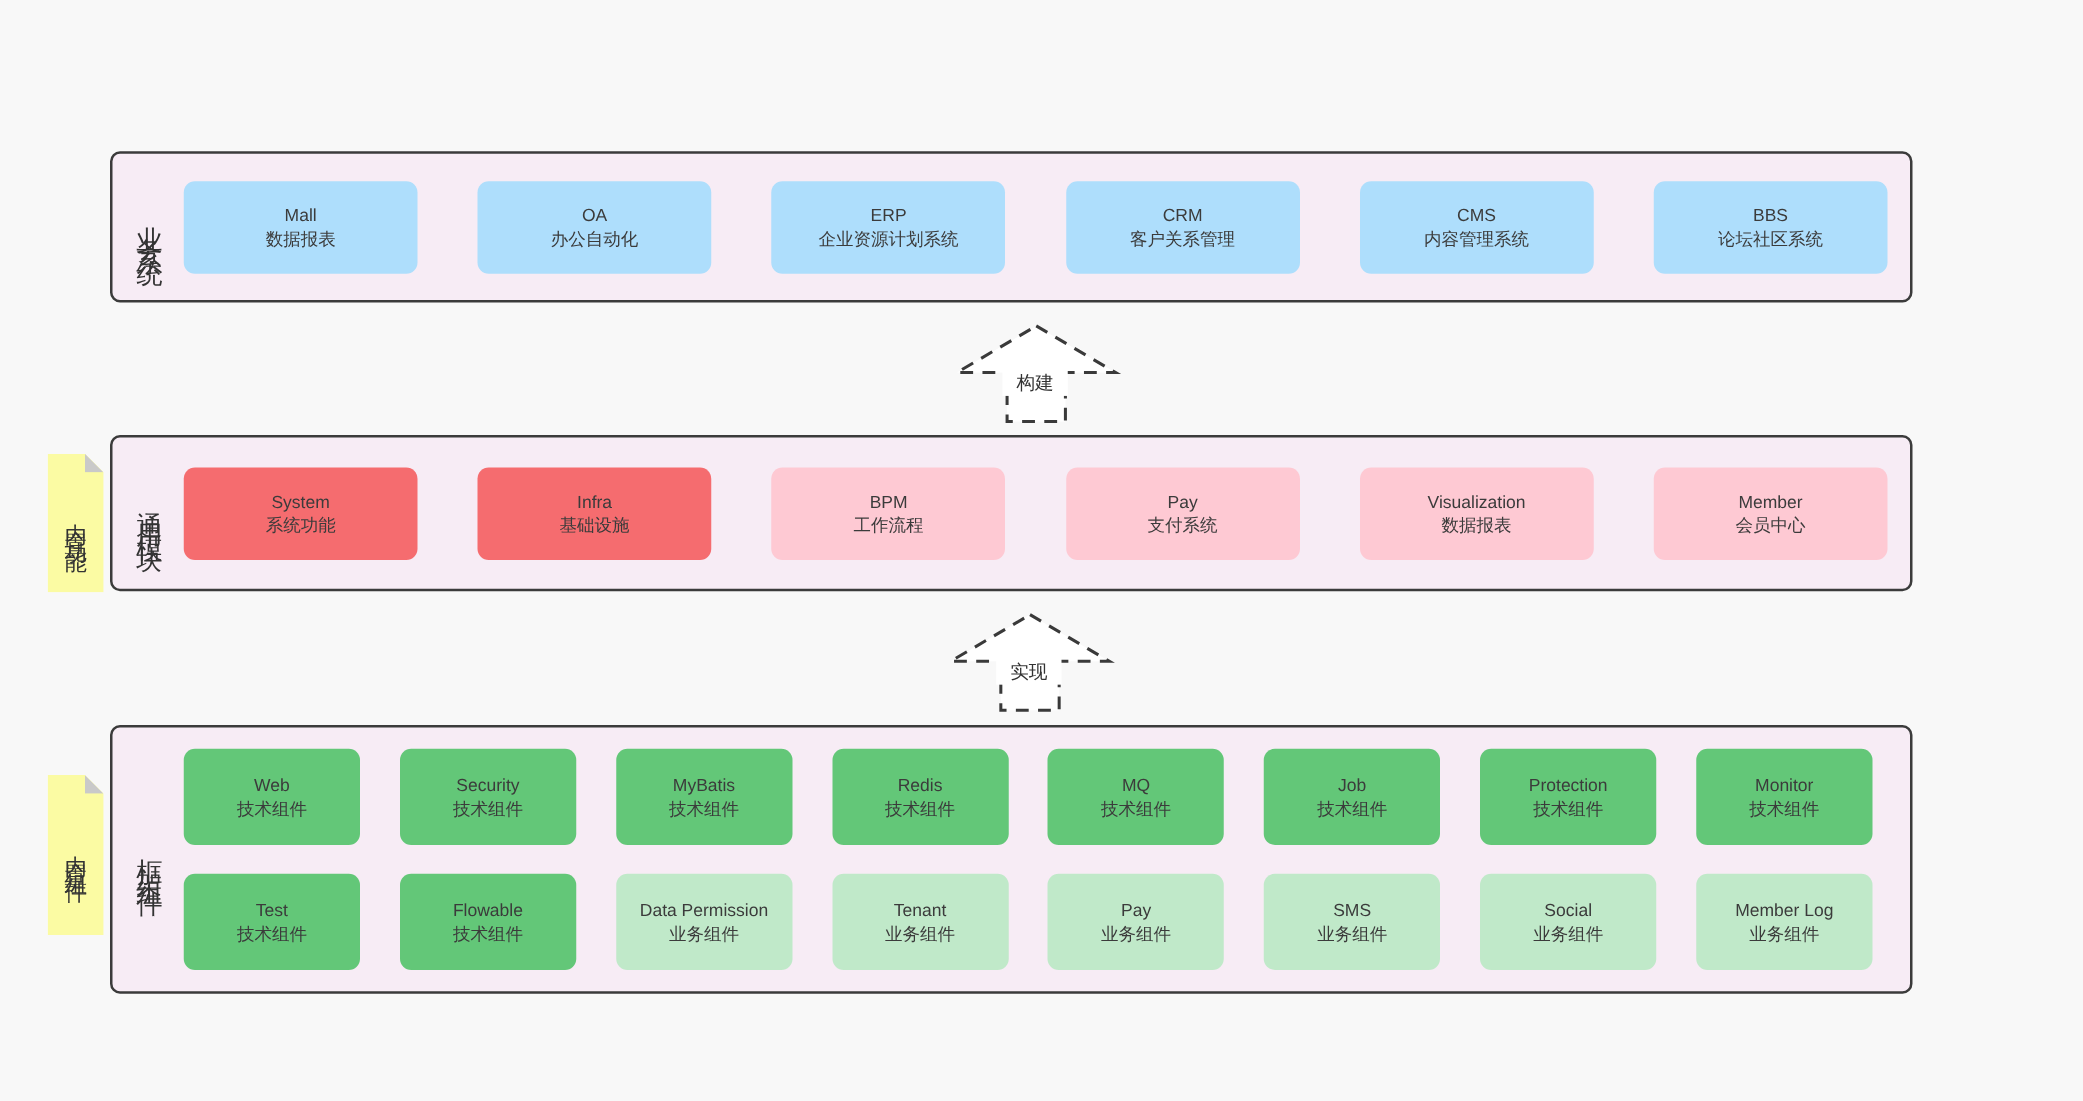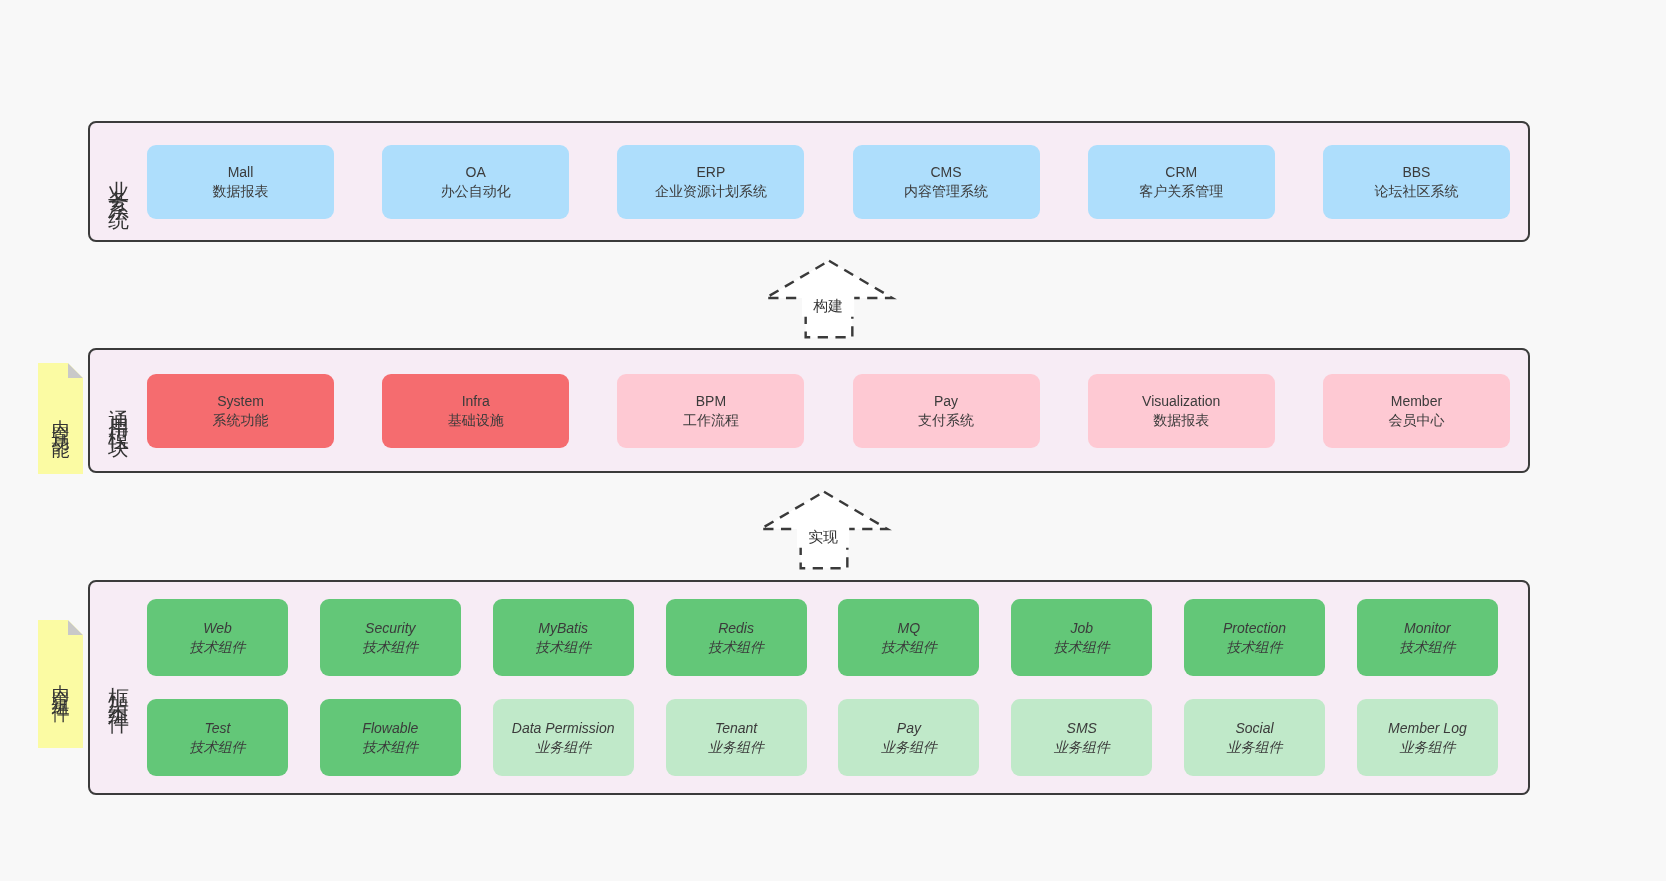--- a/index.html
+++ b/index.html
@@ -14,21 +14,21 @@
         writing-mode:vertical-lr;text-orientation:upright;font-size:21px;letter-spacing:9px;
         color:#333;}
   .band-content{flex:1;display:flex;align-items:center;justify-content:space-between;padding-right:18px;}
   .band-content-rows{flex:1;display:flex;flex-direction:column;justify-content:center;gap:23px;padding-right:30px;}
   .row{display:flex;justify-content:space-between;}
 
   
   .box{border-radius:9px;display:flex;flex-direction:column;justify-content:center;align-items:center;
        text-align:center;font-size:14px;line-height:1.32;box-sizing:border-box;padding:2px 4px;}
   .box-wide{width:187px;height:74px;}
-  .box-small{width:141px;height:77px;font-style:italic;}
+  .box-small{width:141px;height:77px;}
   .blue{background:var(--blue,#aedefc);}
   .red{background:var(--red,#f56c6f);}
   .pink{background:var(--pink,#fec9d3);}
   .gdark{background:var(--green-dark,#63c778);}
   .glight{background:var(--green-light,#c0e9c9);}
 
   
   .note{position:absolute;left:38px;width:45px;background:var(--yellow-note,#fbfba3);
         clip-path:polygon(0 0,calc(100% - 15px) 0,100% 15px,100% 100%,0 100%);
         display:flex;align-items:center;justify-content:center;}
@@ -55,26 +55,26 @@
       </div>
       <div class="box box-wide blue">
         <div>OA</div>
         <div>办公自动化</div>
       </div>
       <div class="box box-wide blue">
         <div>ERP</div>
         <div>企业资源计划系统</div>
       </div>
       <div class="box box-wide blue">
+        <div>CRM</div>
+        <div>客户关系管理</div>
+      </div>
+      <div class="box box-wide blue">
         <div>CMS</div>
         <div>内容管理系统</div>
-      </div>
-      <div class="box box-wide blue">
-        <div>CRM</div>
-        <div>客户关系管理</div>
       </div>
       <div class="box box-wide blue">
         <div>BBS</div>
         <div>论坛社区系统</div>
       </div>
     </div>
   </div>
 
   <div class="arrow" style="left:759px;top:256px;">
     <svg viewBox="0 0 150 90">

